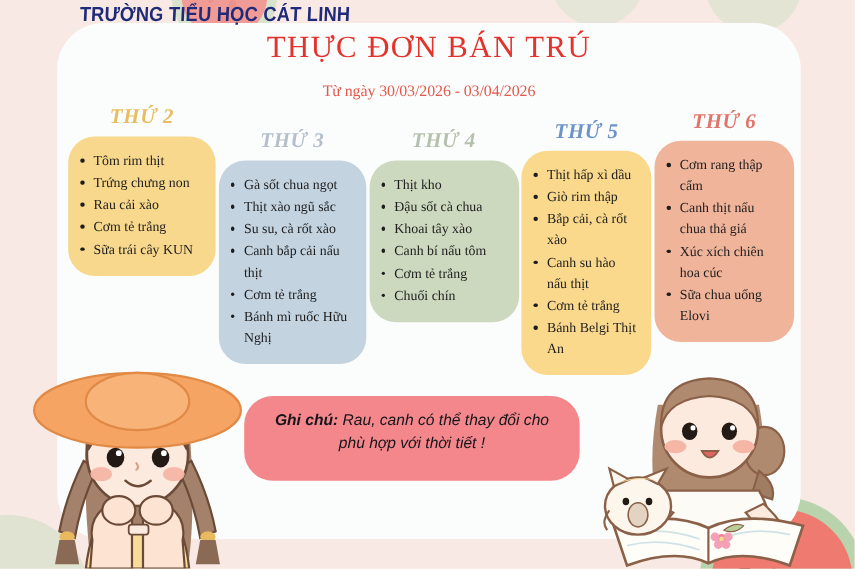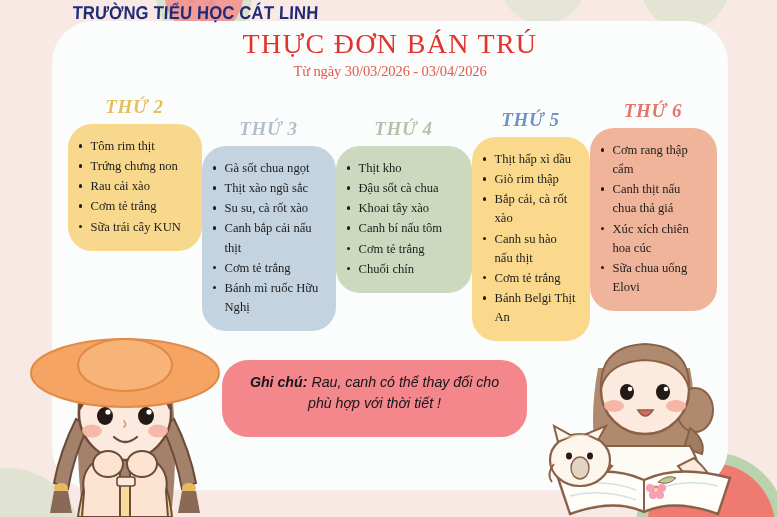--- a/index.html
+++ b/index.html
@@ -129,34 +129,34 @@
     z-index: 5;
   }
   .main-title {
     font-family: "Liberation Serif", serif;
     font-size: 28px;
     color: #e2342d;
     letter-spacing: 1.3px;
     line-height: 1.18;
   }
   .date-range {
-    margin-top: 3px;
+    margin-top: 15px;
     font-family: "Liberation Serif", serif;
     font-size: 14.5px;
     color: #e2584c;
     letter-spacing: -.1px;
   }
 
   
   .days {
     position: absolute;
     left: 62px; top: 96px;
     width: 660px;
     display: flex;
-    justify-content: center;
+    justify-content: space-between;
     align-items: flex-start;
     z-index: 5;
   }
 
   .day-col {
     display: flex;
     flex-direction: column;
     align-items: center;
   }
 

